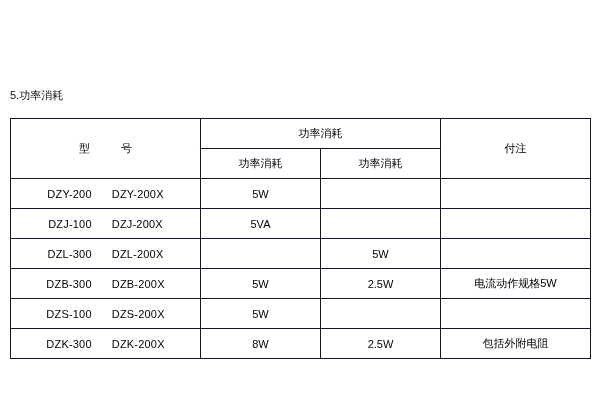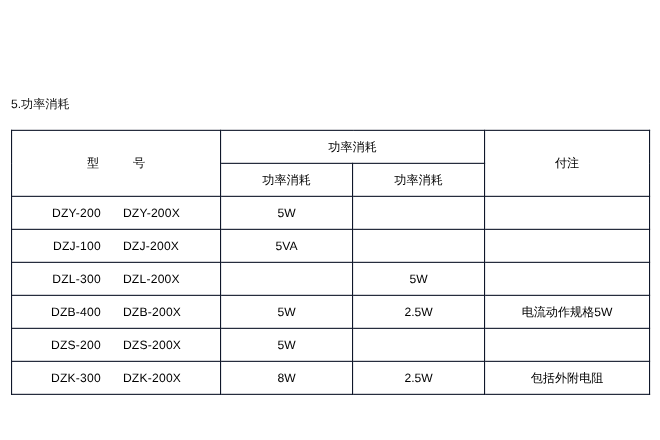--- a/index.html
+++ b/index.html
@@ -139,33 +139,33 @@
             </div>
           </td>
           <td></td>
           <td>5W</td>
           <td class="note-cell"></td>
         </tr>
 
         <tr>
           <td>
             <div class="model-cell">
-              <span>DZB-400</span>
+              <span>DZB-300</span>
               <span>DZB-200X</span>
             </div>
           </td>
           <td>5W</td>
           <td>2.5W</td>
           <td class="note-cell">电流动作规格5W</td>
         </tr>
 
         <tr>
           <td>
             <div class="model-cell">
-              <span>DZS-200</span>
+              <span>DZS-100</span>
               <span>DZS-200X</span>
             </div>
           </td>
           <td>5W</td>
           <td></td>
           <td class="note-cell"></td>
         </tr>
 
         <tr>
           <td>

